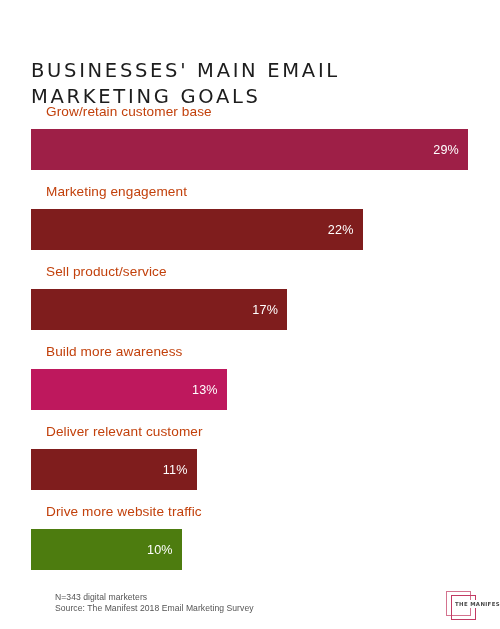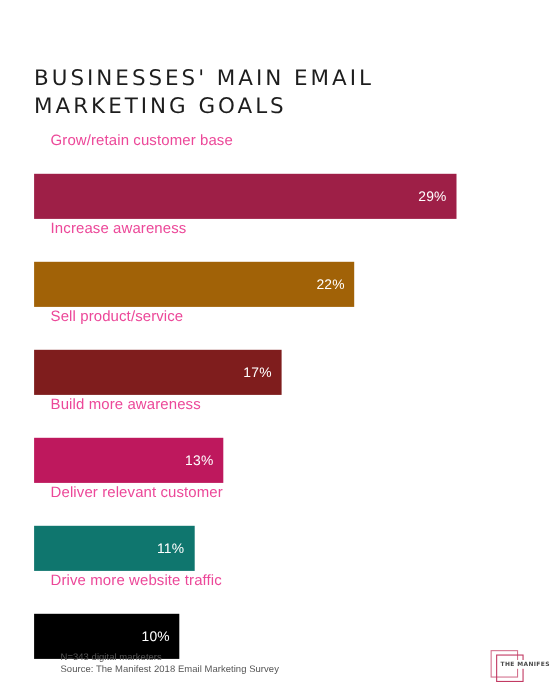--- a/index.html
+++ b/index.html
@@ -52,33 +52,31 @@
     position: relative;
     height: 80px;
   }
 
   .bar-label {
     position: absolute;
     left: 46px;
     top: 0px;
     font-size: 13.6px;
     line-height: 20px;
-    color: #ec4899;
+    color: #c2410c;
     letter-spacing: 0.1px;
     white-space: nowrap;
-    margin-top: 16px;
   }
 
   .bar-track {
     position: absolute;
     left: 31px;
     top: 27px;
     height: 41px;
-    width: 384px;
-    margin-top: 29px;
+    width: 437px;
   }
 
   .bar-fill {
     position: absolute;
     left: 0;
     top: 0;
     height: 41px;
     box-sizing: border-box;
   }
 
@@ -154,23 +152,23 @@
   <div class="bars">
       <div class="bar-group">
         <div class="bar-label">Grow/retain customer base</div>
         <div class="bar-track">
           <div class="bar-fill" style="width: 100%; background: rgb(158, 31, 71);">
             <span class="bar-value">29%</span>
           </div>
         </div>
       </div>
       <div class="bar-group">
-        <div class="bar-label">Increase awareness</div>
-        <div class="bar-track">
-          <div class="bar-fill" style="width: 75.9%; background: #a16207;">
+        <div class="bar-label">Marketing engagement</div>
+        <div class="bar-track">
+          <div class="bar-fill" style="width: 75.9%; background: #7f1d1d;">
             <span class="bar-value">22%</span>
           </div>
         </div>
       </div>
       <div class="bar-group">
         <div class="bar-label">Sell product/service</div>
         <div class="bar-track">
           <div class="bar-fill" style="width: 58.6%; background: #7f1d1d;">
             <span class="bar-value">17%</span>
           </div>
@@ -180,29 +178,29 @@
         <div class="bar-label">Build more awareness</div>
         <div class="bar-track">
           <div class="bar-fill" style="width: 44.8%; background: #be185d;">
             <span class="bar-value">13%</span>
           </div>
         </div>
       </div>
       <div class="bar-group">
         <div class="bar-label">Deliver relevant customer</div>
         <div class="bar-track">
-          <div class="bar-fill" style="width: 37.9%; background: #0f766e;">
+          <div class="bar-fill" style="width: 37.9%; background: #7f1d1d;">
             <span class="bar-value">11%</span>
           </div>
         </div>
       </div>
       <div class="bar-group">
         <div class="bar-label">Drive more website traffic</div>
         <div class="bar-track">
-          <div class="bar-fill" style="width: 34.5%; background: #000000;">
+          <div class="bar-fill" style="width: 34.5%; background: #4d7c0f;">
             <span class="bar-value">10%</span>
           </div>
         </div>
       </div>
     </div>
 
   <div class="footer">
     <div>N=343 digital marketers</div>
     <div>Source: The Manifest 2018 Email Marketing Survey</div>
   </div>

